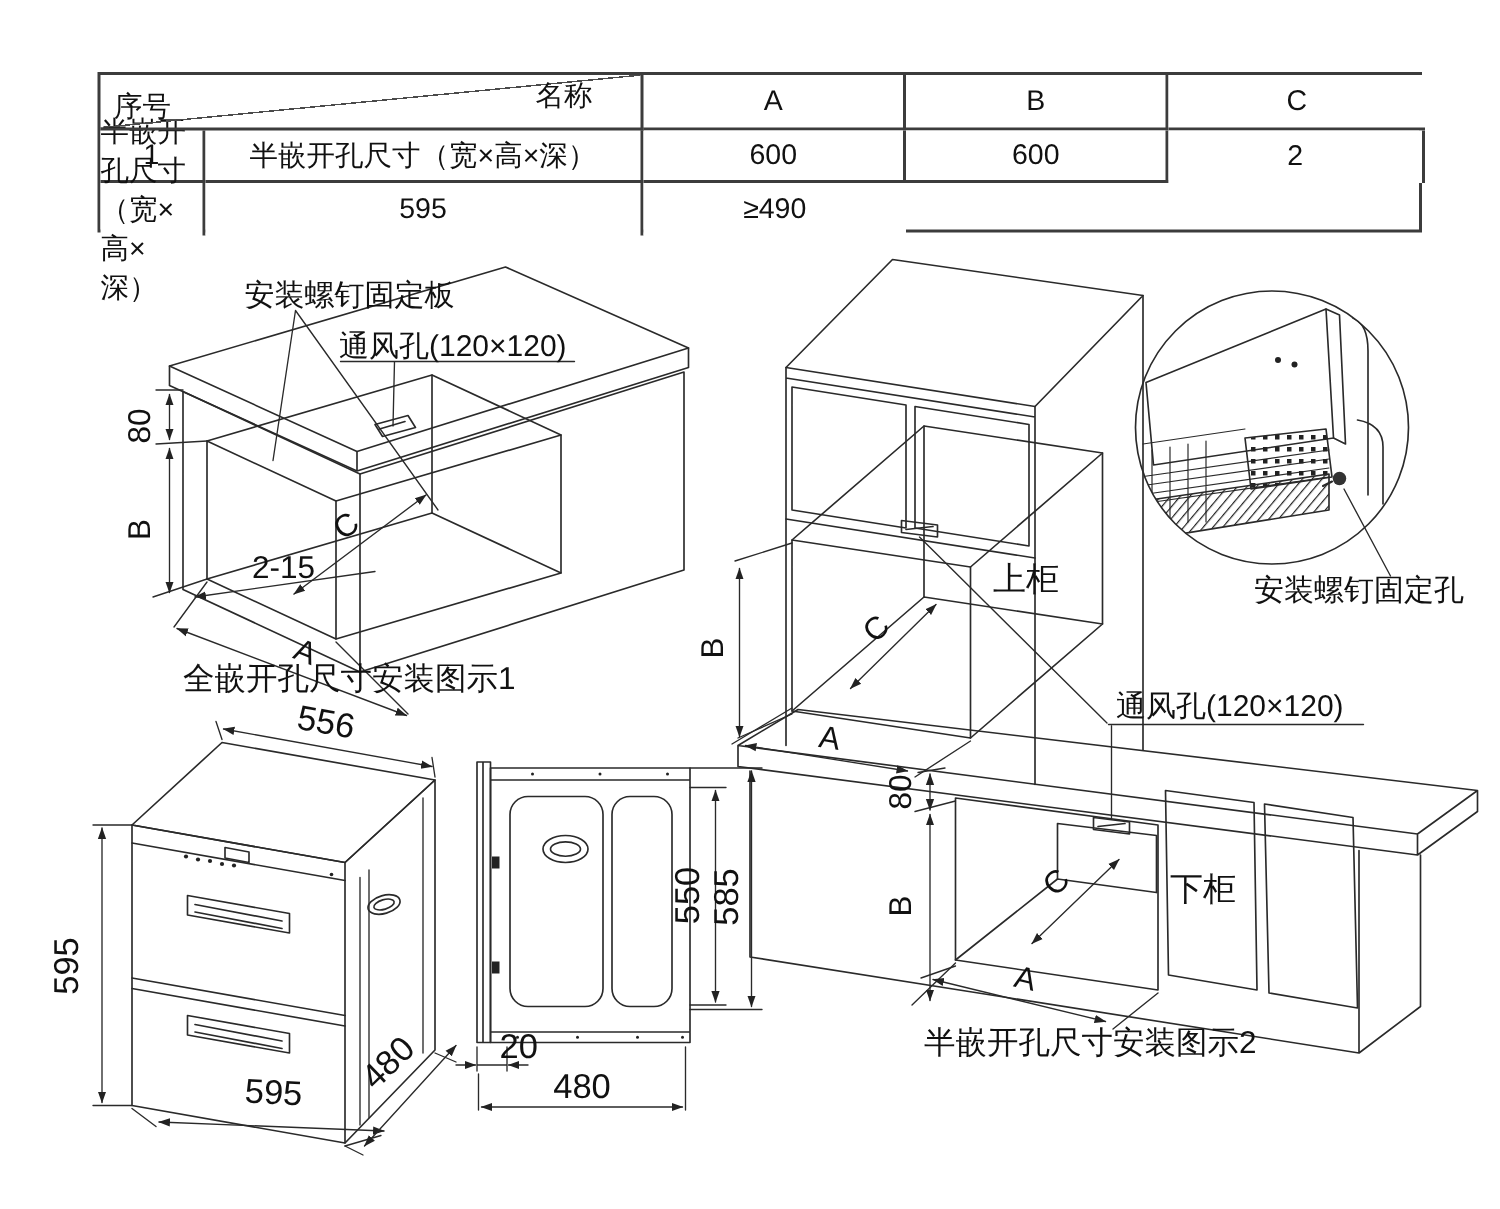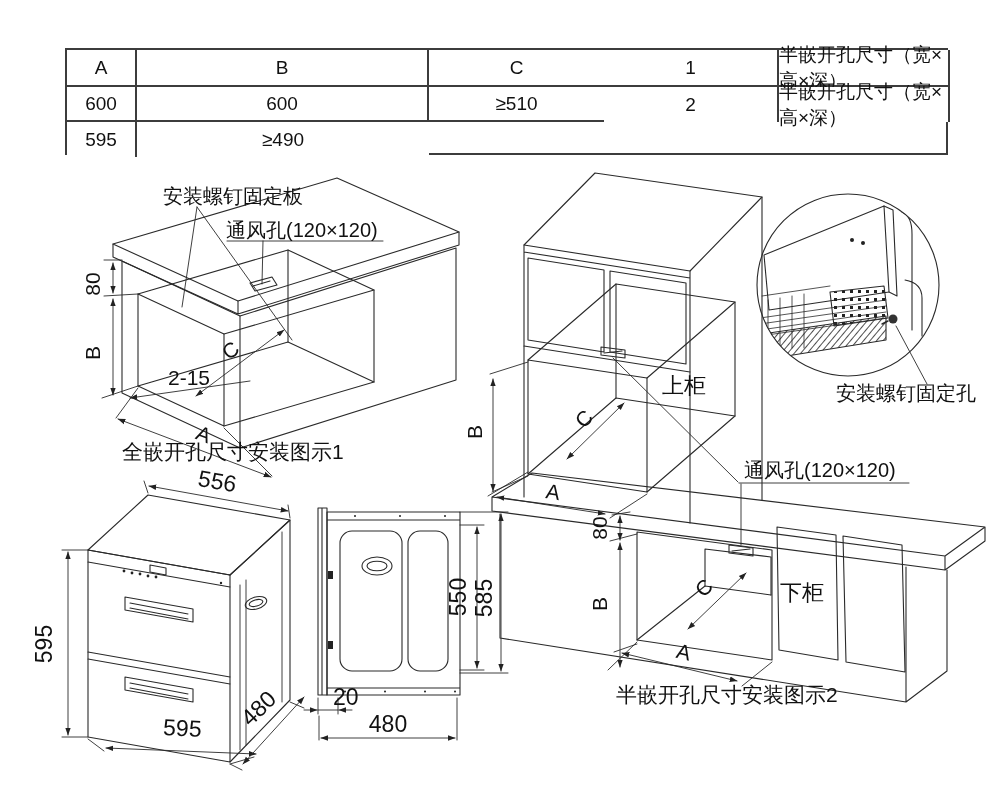--- a/index.html
+++ b/index.html
@@ -24,29 +24,32 @@
   .cap{font-size:21px;}
   .dim{font-size:21px;}
   .dimbig{font-size:23px;}
 </style>
 </head>
 <body>
 
 <div class="page">
 
   <div class="spec-table">
+    <div class="corner-cell">
+      <span class="rl">序号</span>
+      <span class="cl">名称</span>
+    </div>
     <div class="cell">A</div>
     <div class="cell">B</div>
     <div class="cell last">C</div>
 
     <div class="cell">1</div>
     <div class="cell">半嵌开孔尺寸（宽×高×深）</div>
     <div class="cell">600</div>
     <div class="cell">600</div>
-    <div class="cell last">≥510</div>
 
     <div class="cell bot">2</div>
     <div class="cell bot">半嵌开孔尺寸（宽×高×深）</div>
     <div class="cell bot">595</div>
     <div class="cell bot last">≥490</div>
   </div>
 
   <svg width="1000" height="806" viewBox="0 0 1000 806" style="position:absolute;left:0;top:0;" stroke-linejoin="round" stroke-linecap="round">
     <defs>
       <marker id="arw" viewBox="0 0 10 10" refX="9" refY="5" markerWidth="9" markerHeight="9" orient="auto-start-reverse">

